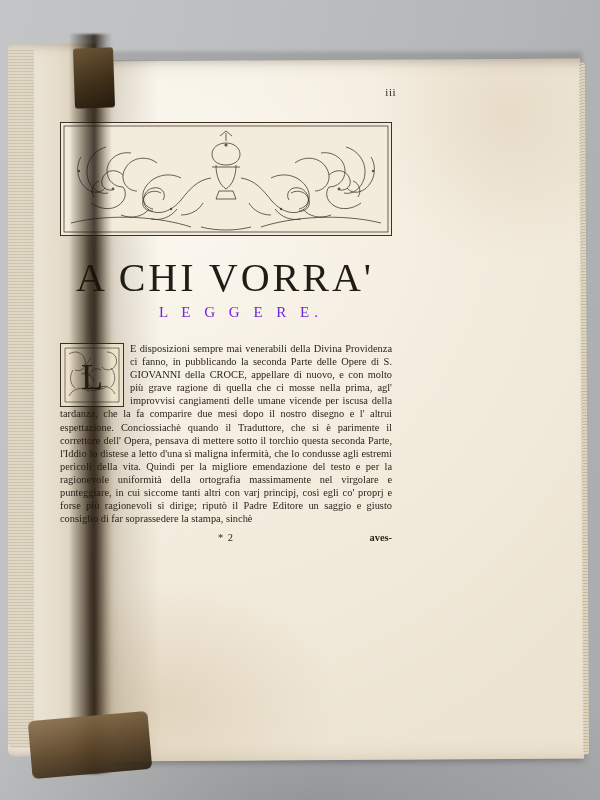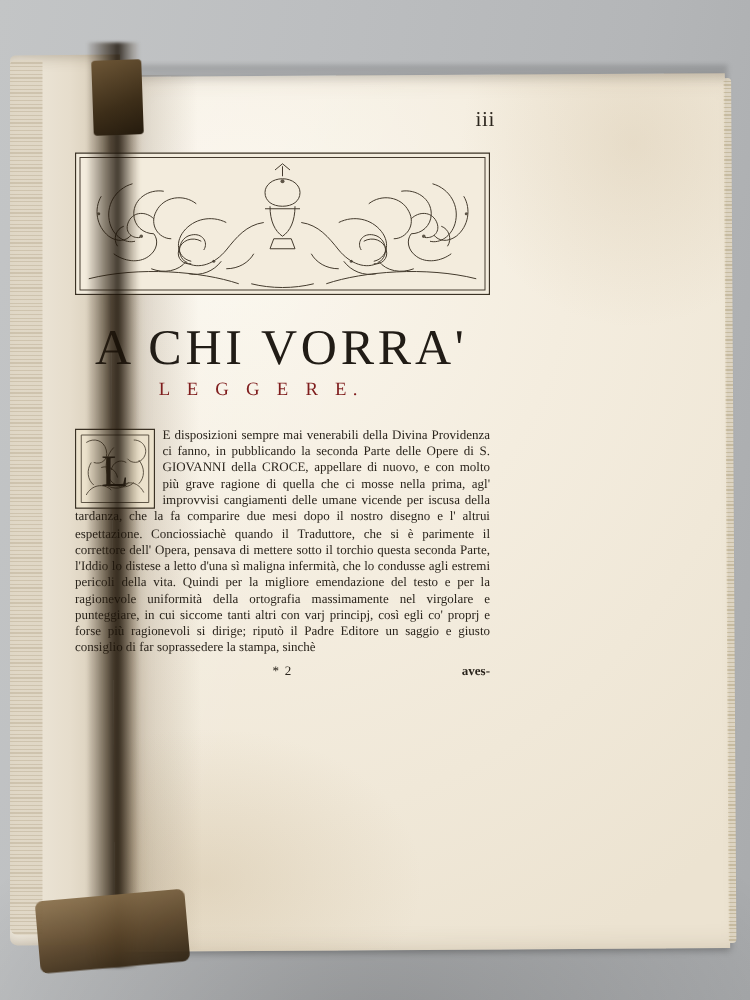--- a/index.html
+++ b/index.html
@@ -142,21 +142,21 @@
     position: absolute;
     left: 52px;
     top: 60px;
     width: 330px;
     color: #26211a;
   }
   .folio {
     position: absolute;
     right: -6px;
     top: 0;
-    font-size: 17px;
+    font-size: 11px;
     letter-spacing: 0.5px;
     color: #2c261e;
   }
 
   
   .headpiece {
     position: absolute;
     left: 52px;
     top: 96px;
     width: 330px;
@@ -173,27 +173,27 @@
     top: 228px;
     width: 330px;
     text-align: center;
     font-size: 40px;
     letter-spacing: 3px;
     color: #211c16;
     font-family: "Liberation Serif", serif;
   }
   .subtitle {
     position: absolute;
-    left: 36px;
+    left: 68px;
     top: 278px;
     width: 330px;
     text-align: center;
     font-size: 15px;
     letter-spacing: 5px;
-    color: #7f1d1d;
+    color: #6d28d9;
   }
 
   .bodyblock {
     position: absolute;
     left: 52px;
     top: 316px;
     width: 332px;
     font-size: 10.4px;
     line-height: 13.1px;
     text-align: justify;

